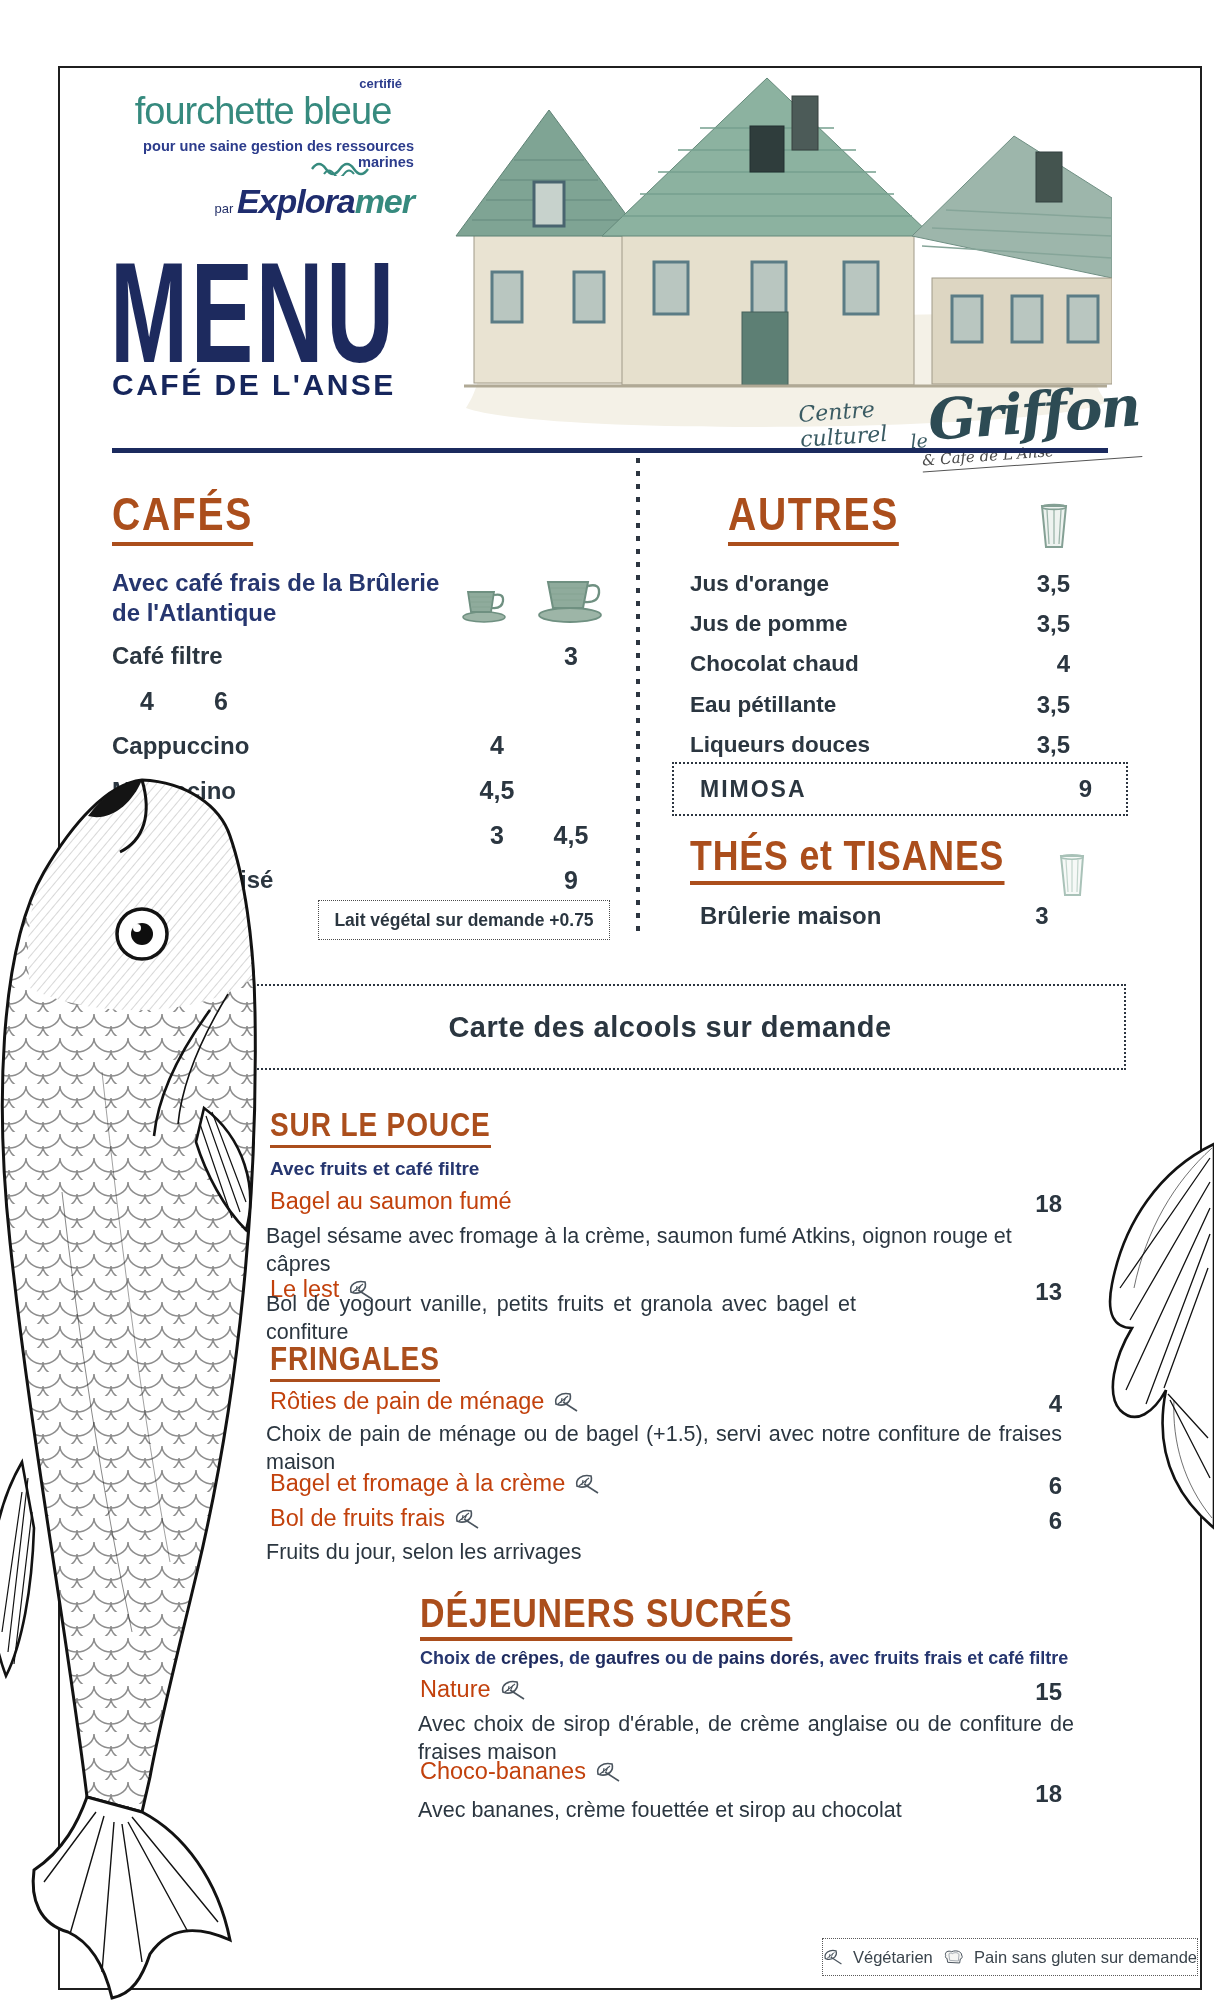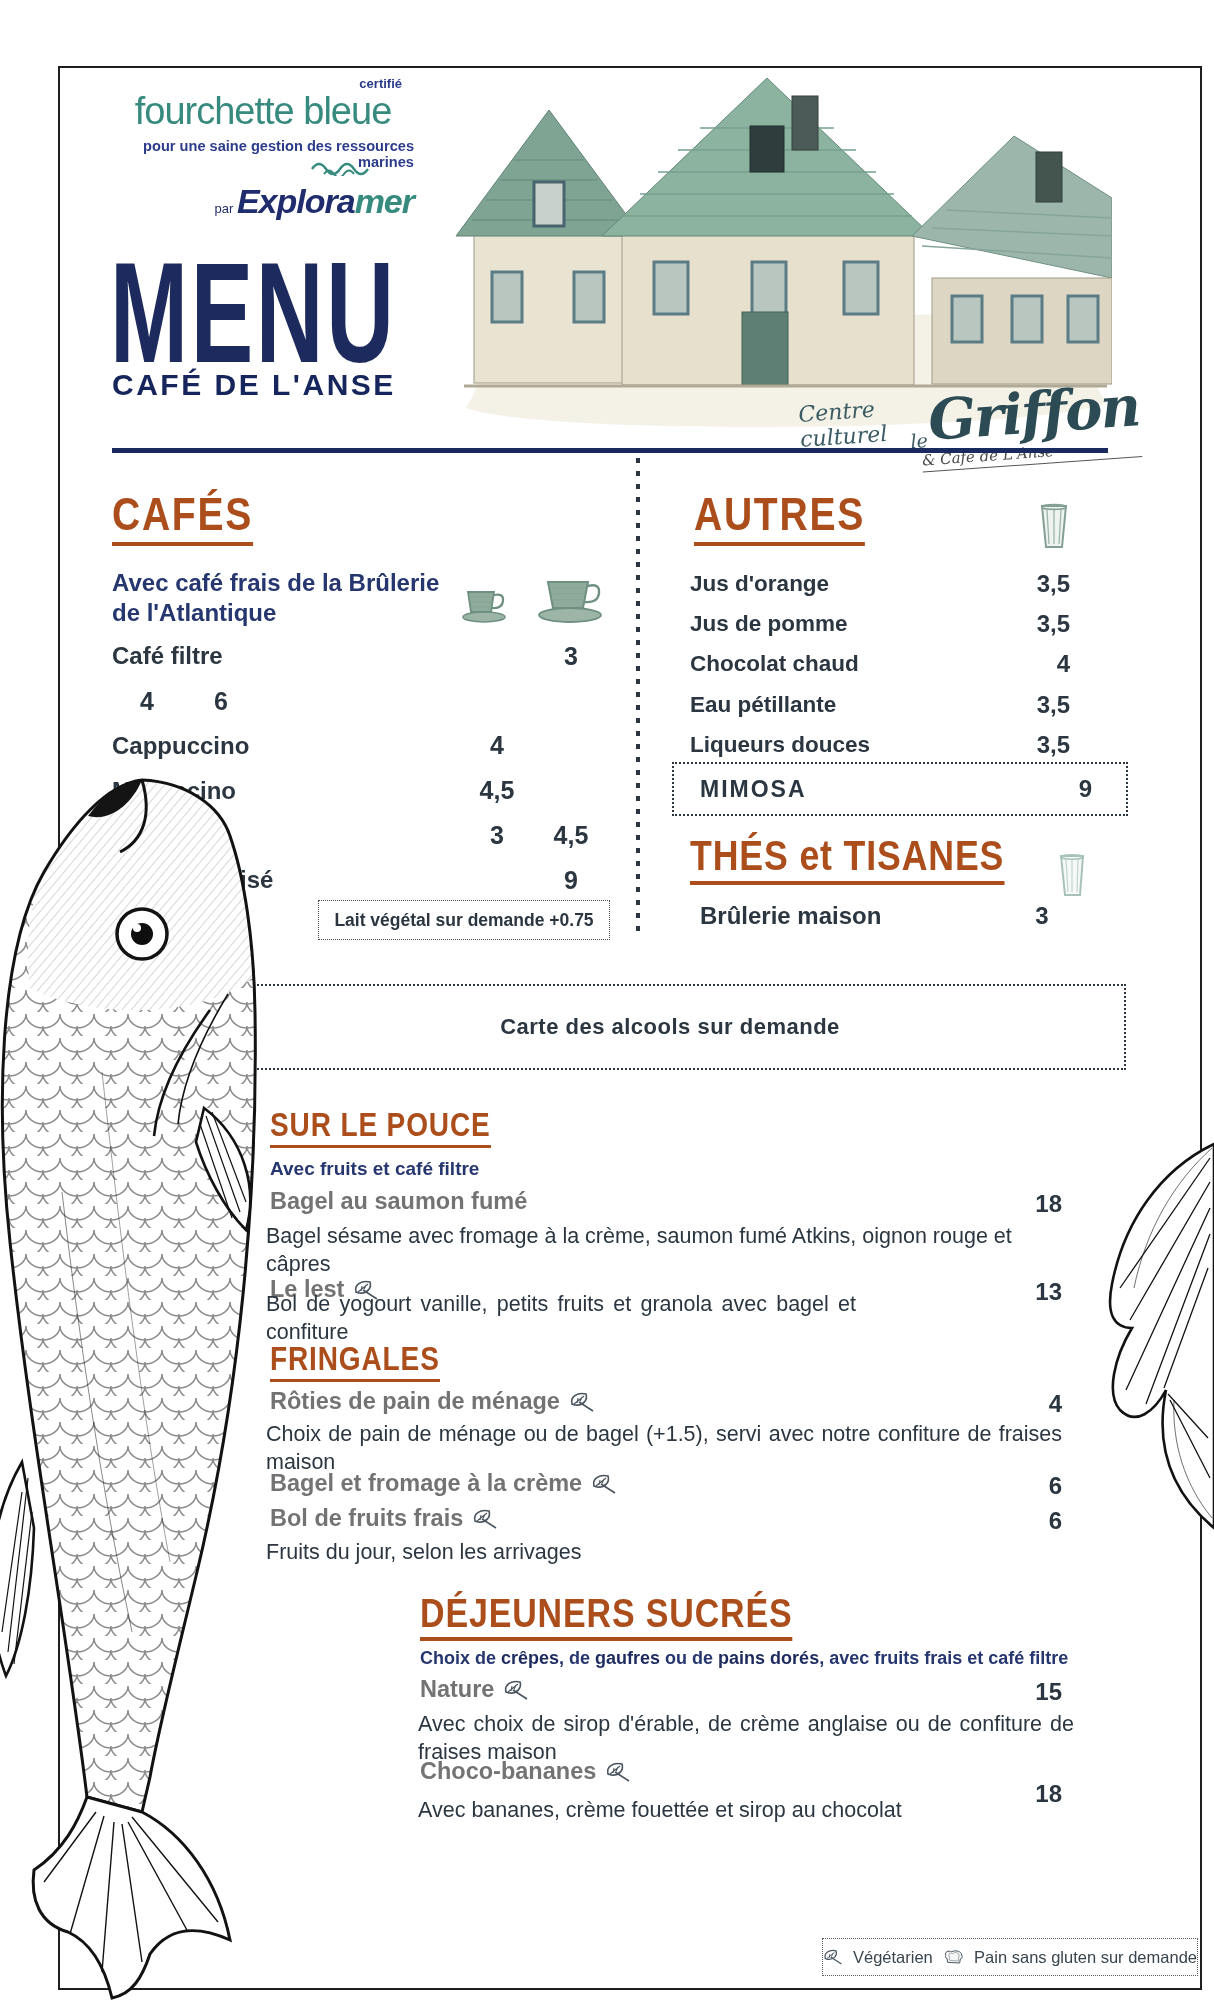--- a/index.html
+++ b/index.html
@@ -45,42 +45,42 @@
   #cup-s{left:460px;top:580px;}
   #cup-l{left:536px;top:570px;}
   #cafes-rows{left:112px;top:634px;width:498px;}
   .crow{display:flex;align-items:center;height:44.8px;}
   .crow .nm{flex:1;font-size:24px;font-weight:700;color:#2b3640;}
   .crow .p1{width:70px;text-align:center;font-size:25px;font-weight:700;}
   .crow .p2{width:78px;text-align:center;font-size:25px;font-weight:700;}
   #milkbox{left:318px;top:900px;width:290px;height:38px;border:1.5px dotted #4a4a4a;
            display:flex;align-items:center;justify-content:center;font-size:17.5px;font-weight:700;color:#2b3640;}
   
-  #autres-h{left:694px;top:488px;}
+  #autres-h{left:728px;top:488px;}
   #glass1{left:1036px;top:502px;}
   #autres-rows{left:690px;top:564px;width:380px;}
   .arow{display:flex;align-items:center;height:40.2px;}
   .arow .nm{flex:1;font-size:22.5px;font-weight:700;color:#2b3640;}
   .arow .pr{width:64px;text-align:right;font-size:24px;font-weight:700;}
   #mimosa{left:672px;top:762px;width:452px;height:50px;border:2px dotted #2c3540;background:#fff;
           display:flex;align-items:center;}
   #mimosa .nm{flex:1;margin-left:26px;font-size:23px;font-weight:700;letter-spacing:2px;color:#2b3640;}
   #mimosa .pr{margin-right:34px;font-size:24px;font-weight:700;}
   #thes-h{left:690px;top:832px;text-align:center;}
   #glass2{left:1056px;top:852px;}
   #thes-row{left:700px;top:902px;width:372px;display:flex;align-items:center;}
   #thes-row .nm{flex:1;font-size:24px;font-weight:700;}
   #thes-row .pr{width:60px;text-align:center;font-size:24px;font-weight:700;}
   
   #alcool{left:214px;top:984px;width:908px;height:82px;border:2.5px dotted #2c3540;
-          display:flex;align-items:center;justify-content:center;font-size:22px;font-weight:700;color:#2b3640;letter-spacing:.5px;}
+          display:flex;align-items:center;justify-content:center;font-size:29px;font-weight:700;color:#2b3640;letter-spacing:.5px;}
   
   .food-note{font-size:19px;color:#26366f;font-weight:600;}
   .frow{display:flex;align-items:flex-start;}
-  .frow .nm{flex:1;font-size:23.5px;font-weight:700;color:#737373;display:flex;align-items:center;gap:9px;}
+  .frow .nm{flex:1;font-size:23.5px;font-weight:400;color:#c2410c;display:flex;align-items:center;gap:9px;}
   .frow .pr{width:60px;text-align:right;font-size:24px;font-weight:700;margin-top:2px;}
   .fdesc{font-size:21.5px;color:#2b3640;line-height:1.32;}
   .just{text-align:justify;}
   #slp-h{left:270px;top:1106px;}
   #slp-note{left:270px;top:1158px;}
   #slp-r1{left:270px;top:1188px;width:792px;}
   #slp-d1{left:266px;top:1222px;width:800px;}
   #slp-r2{left:270px;top:1256px;width:792px;margin-top:20px;}
   #slp-d2{left:266px;top:1290px;width:590px;}
   #fr-h{left:270px;top:1340px;}

